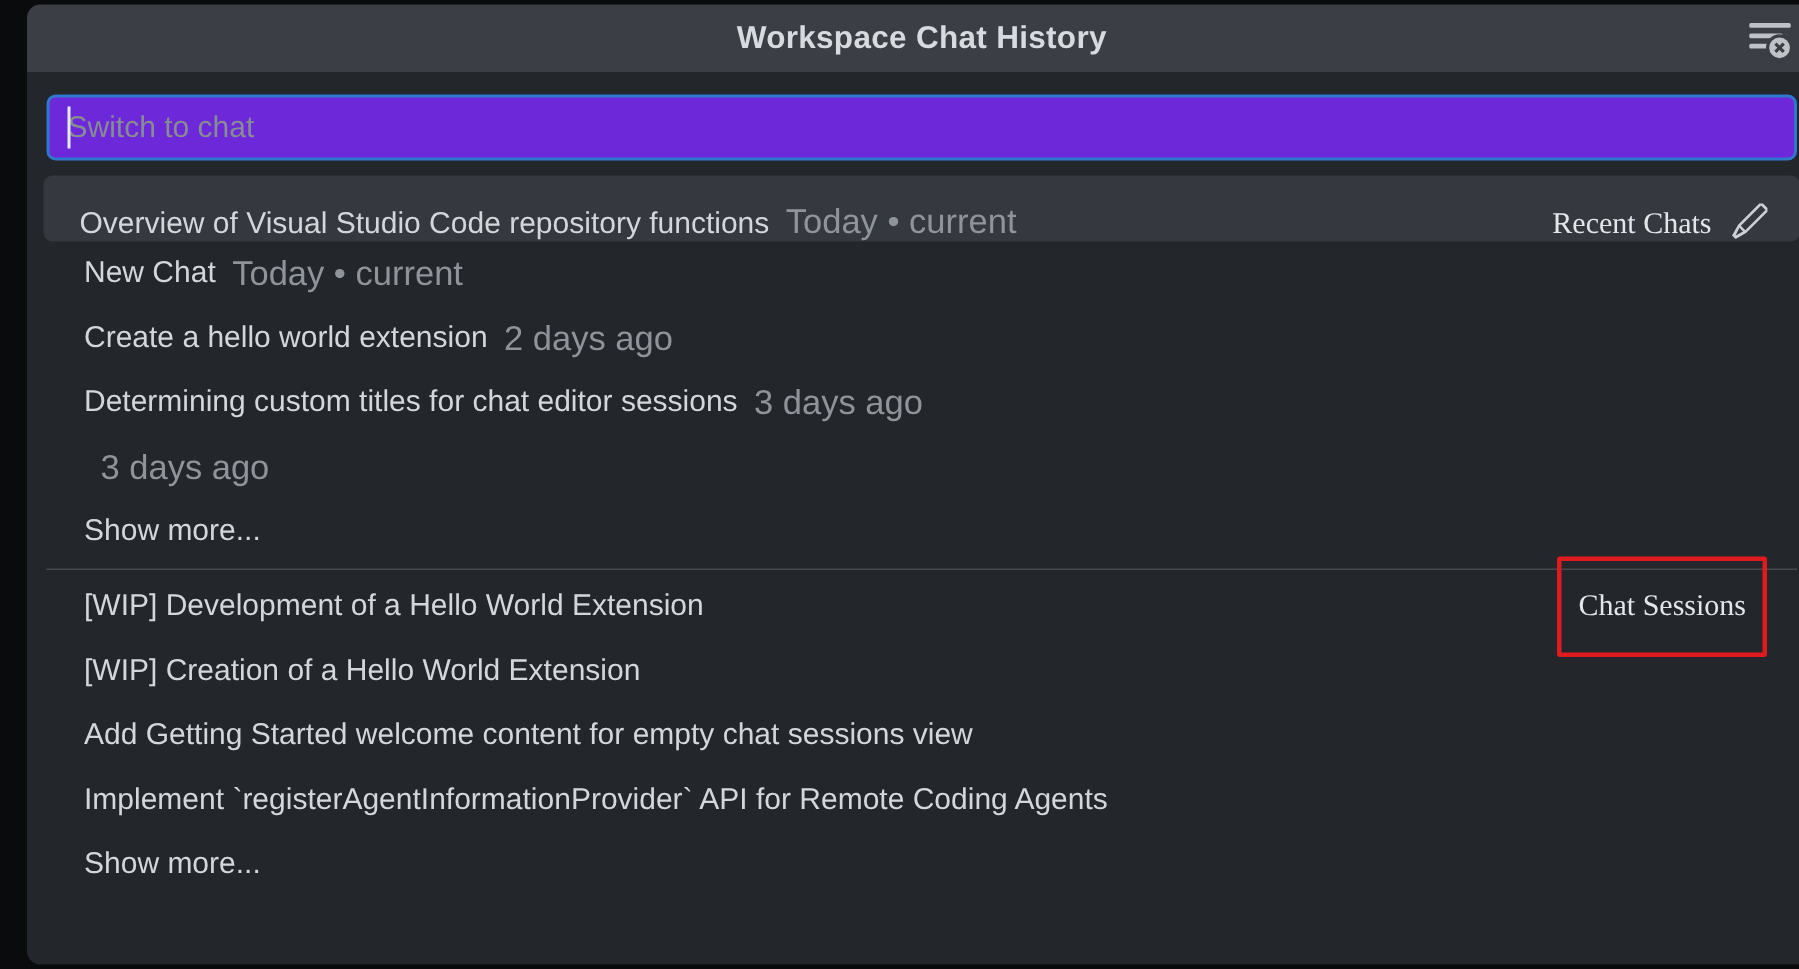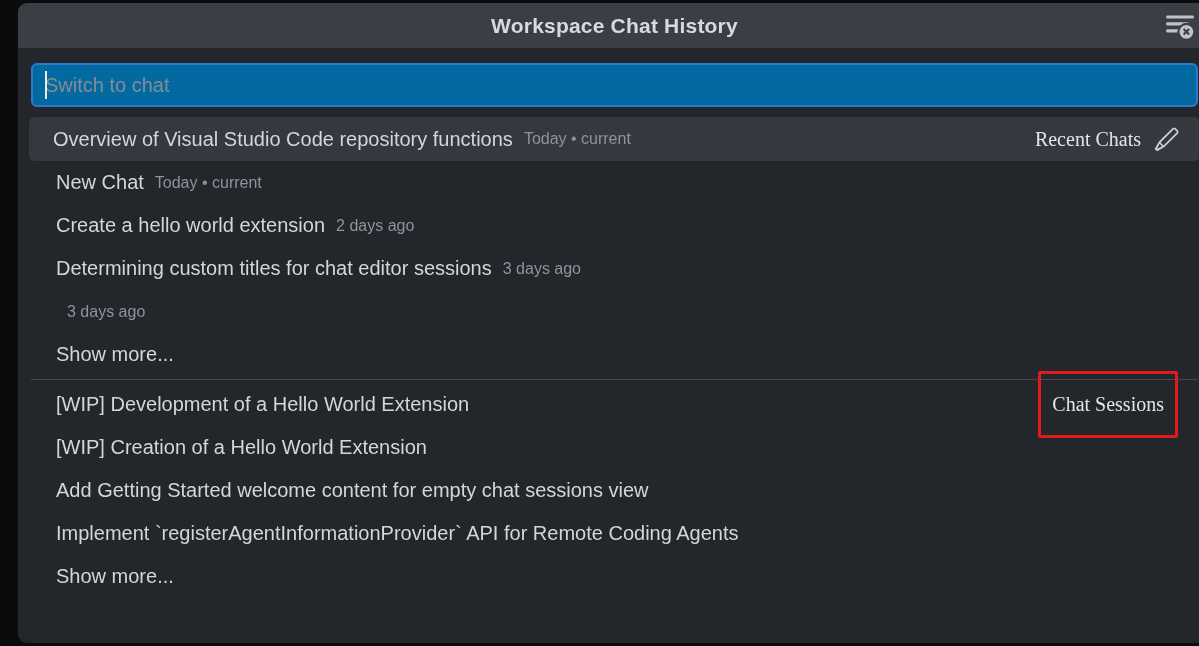--- a/index.html
+++ b/index.html
@@ -8,33 +8,33 @@
     background:#23262b;border-radius:9px;overflow:hidden;box-sizing:border-box;}
   
   .titlebar{height:45px;background:#3b3e44;display:flex;align-items:center;
     justify-content:center;position:relative;}
   .title{font-size:21px;font-weight:600;color:#d7dade;letter-spacing:.2px;}
   .clearall{position:absolute;right:13px;top:50%;transform:translateY(-50%);
     background:transparent;border:none;padding:0;margin:0;cursor:pointer;
     width:36px;height:36px;display:flex;align-items:center;justify-content:center;}
   
   .searchbox{margin:15px 13px 0 13px;position:relative;}
-  .search{width:100%;height:44px;box-sizing:border-box;background:#0369a1;
+  .search{width:100%;height:44px;box-sizing:border-box;background:#6d28d9;
     border:2px solid #2e78cf;border-radius:6px;color:#dddfe3;font-size:20px;
     padding:0 12px;outline:none;font-family:"Liberation Sans","DejaVu Sans",sans-serif;}
   .search::placeholder{color:#878c93;opacity:1;}
   .caret{position:absolute;left:14px;top:8px;width:2px;height:28px;background:#e8e9eb;}
   
   .list{margin-top:10px;}
   .row{height:43px;display:flex;align-items:center;padding:0 33px 0 38px;
     white-space:nowrap;cursor:pointer;}
   .row.selected{height:44px;margin:0 11px;padding:0 20px 0 24px;
-    background:#35383e;border-radius:6px;}
+    background:#35383e;border-radius:6px;align-items:flex-end;}
   .lbl{font-size:20px;color:#d3d6da;}
-  .desc{font-size:16px;color:#8f939a;margin-left:11px;}
+  .desc{font-size:23px;color:#8f939a;margin-left:11px;}
   .spacer{flex:1;}
   .sep-label{font-size:20px;font-weight:500;color:#e3e5e9;font-family:Liberation Serif, serif;}
   .editbtn{background:transparent;border:none;padding:0;margin:0 0 0 12px;
     cursor:pointer;display:flex;align-items:center;}
   .divider{height:0;border-top:1px solid #47494e;margin:3px 13px;}
   .redbox{display:inline-flex;align-items:center;border:3px solid #e01b20;
     border-radius:2px;padding:19px 11px;}
   .icon-svg{display:block;}
 </style>
 </head>

